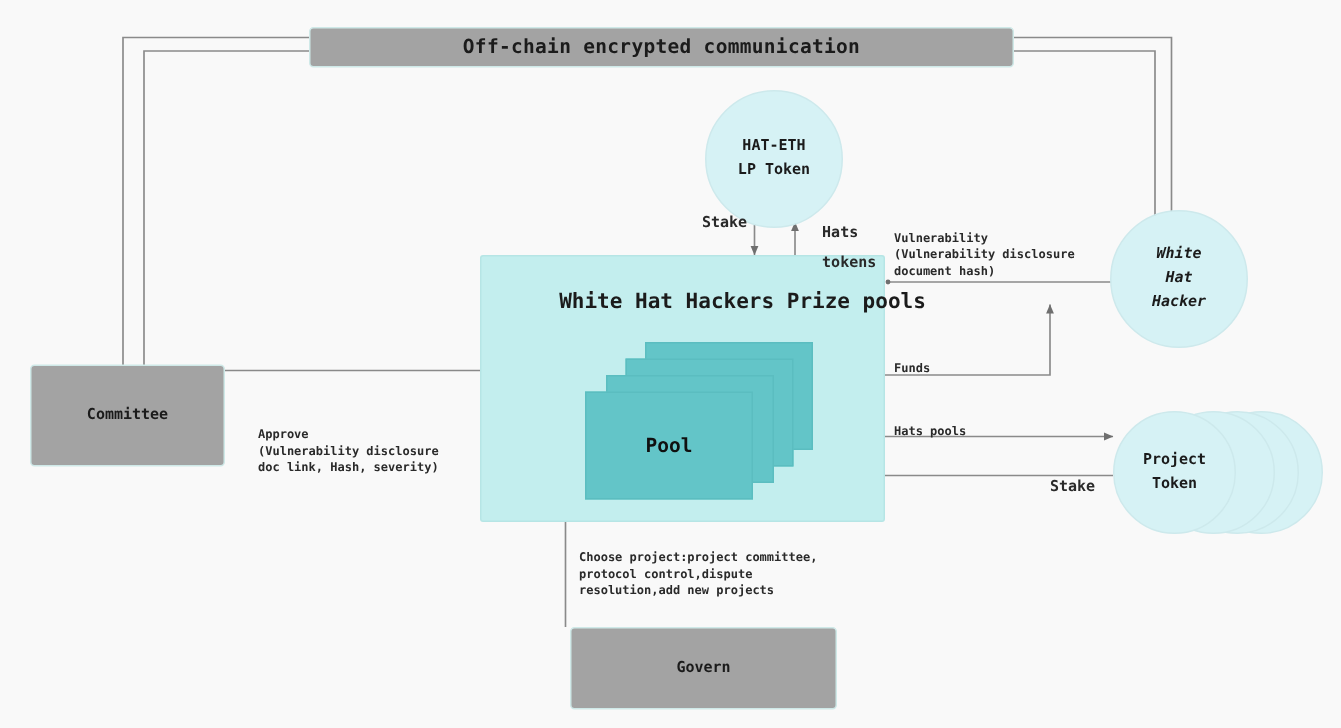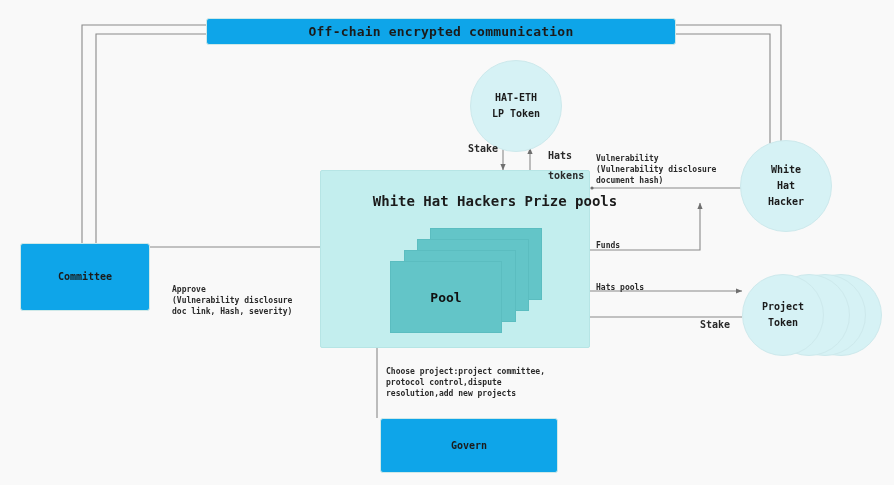--- a/index.html
+++ b/index.html
@@ -8,21 +8,21 @@
     background:#f9f9f9;
     font-family:"DejaVu Sans Mono","Liberation Mono",monospace;
     overflow:hidden;
     position:relative;
   }
   #canvas{position:absolute;left:0;top:0;width:894px;height:485px;}
   .node{position:absolute;box-sizing:border-box;display:flex;align-items:center;justify-content:center;text-align:center;}
 
   
   .box-light{
-    background:#0ea5e9;
+    background:#a3a3a3;
     border:1px solid #cfe9e8;
     border-radius:3px;
   }
   .box-pool{
     background:#c3eeee;
     border:1px solid #b6e5e5;
     border-radius:2px;
   }
   .circle{
     background:#d6f2f5;
@@ -52,21 +52,21 @@
   }
   .edge-label.big{font-size:8px;line-height:11px;}
 
   
   #title-box{left:206px;top:18px;width:470px;height:27px;}
   #committee-box{left:20px;top:243px;width:130px;height:68px;}
   #govern-box{left:380px;top:418px;width:178px;height:55px;}
   #prizepool-box{left:320px;top:170px;width:270px;height:178px;}
 
   #lptoken-circle{left:470px;top:60px;width:92px;height:92px;}
-  #whitehat-circle{left:740px;top:140px;width:92px;height:92px;}
+  #whitehat-circle{left:740px;top:140px;width:92px;height:92px;font-style:italic;}
 
   .ptoken{position:absolute;top:274px;width:82px;height:82px;}
 
   #cards-wrap{position:absolute;left:390px;top:228px;width:152px;height:100px;}
 </style>
 </head>
 <body>
 
 <svg id="canvas" xmlns="http://www.w3.org/2000/svg" viewBox="0 0 894 485">
   <defs>

